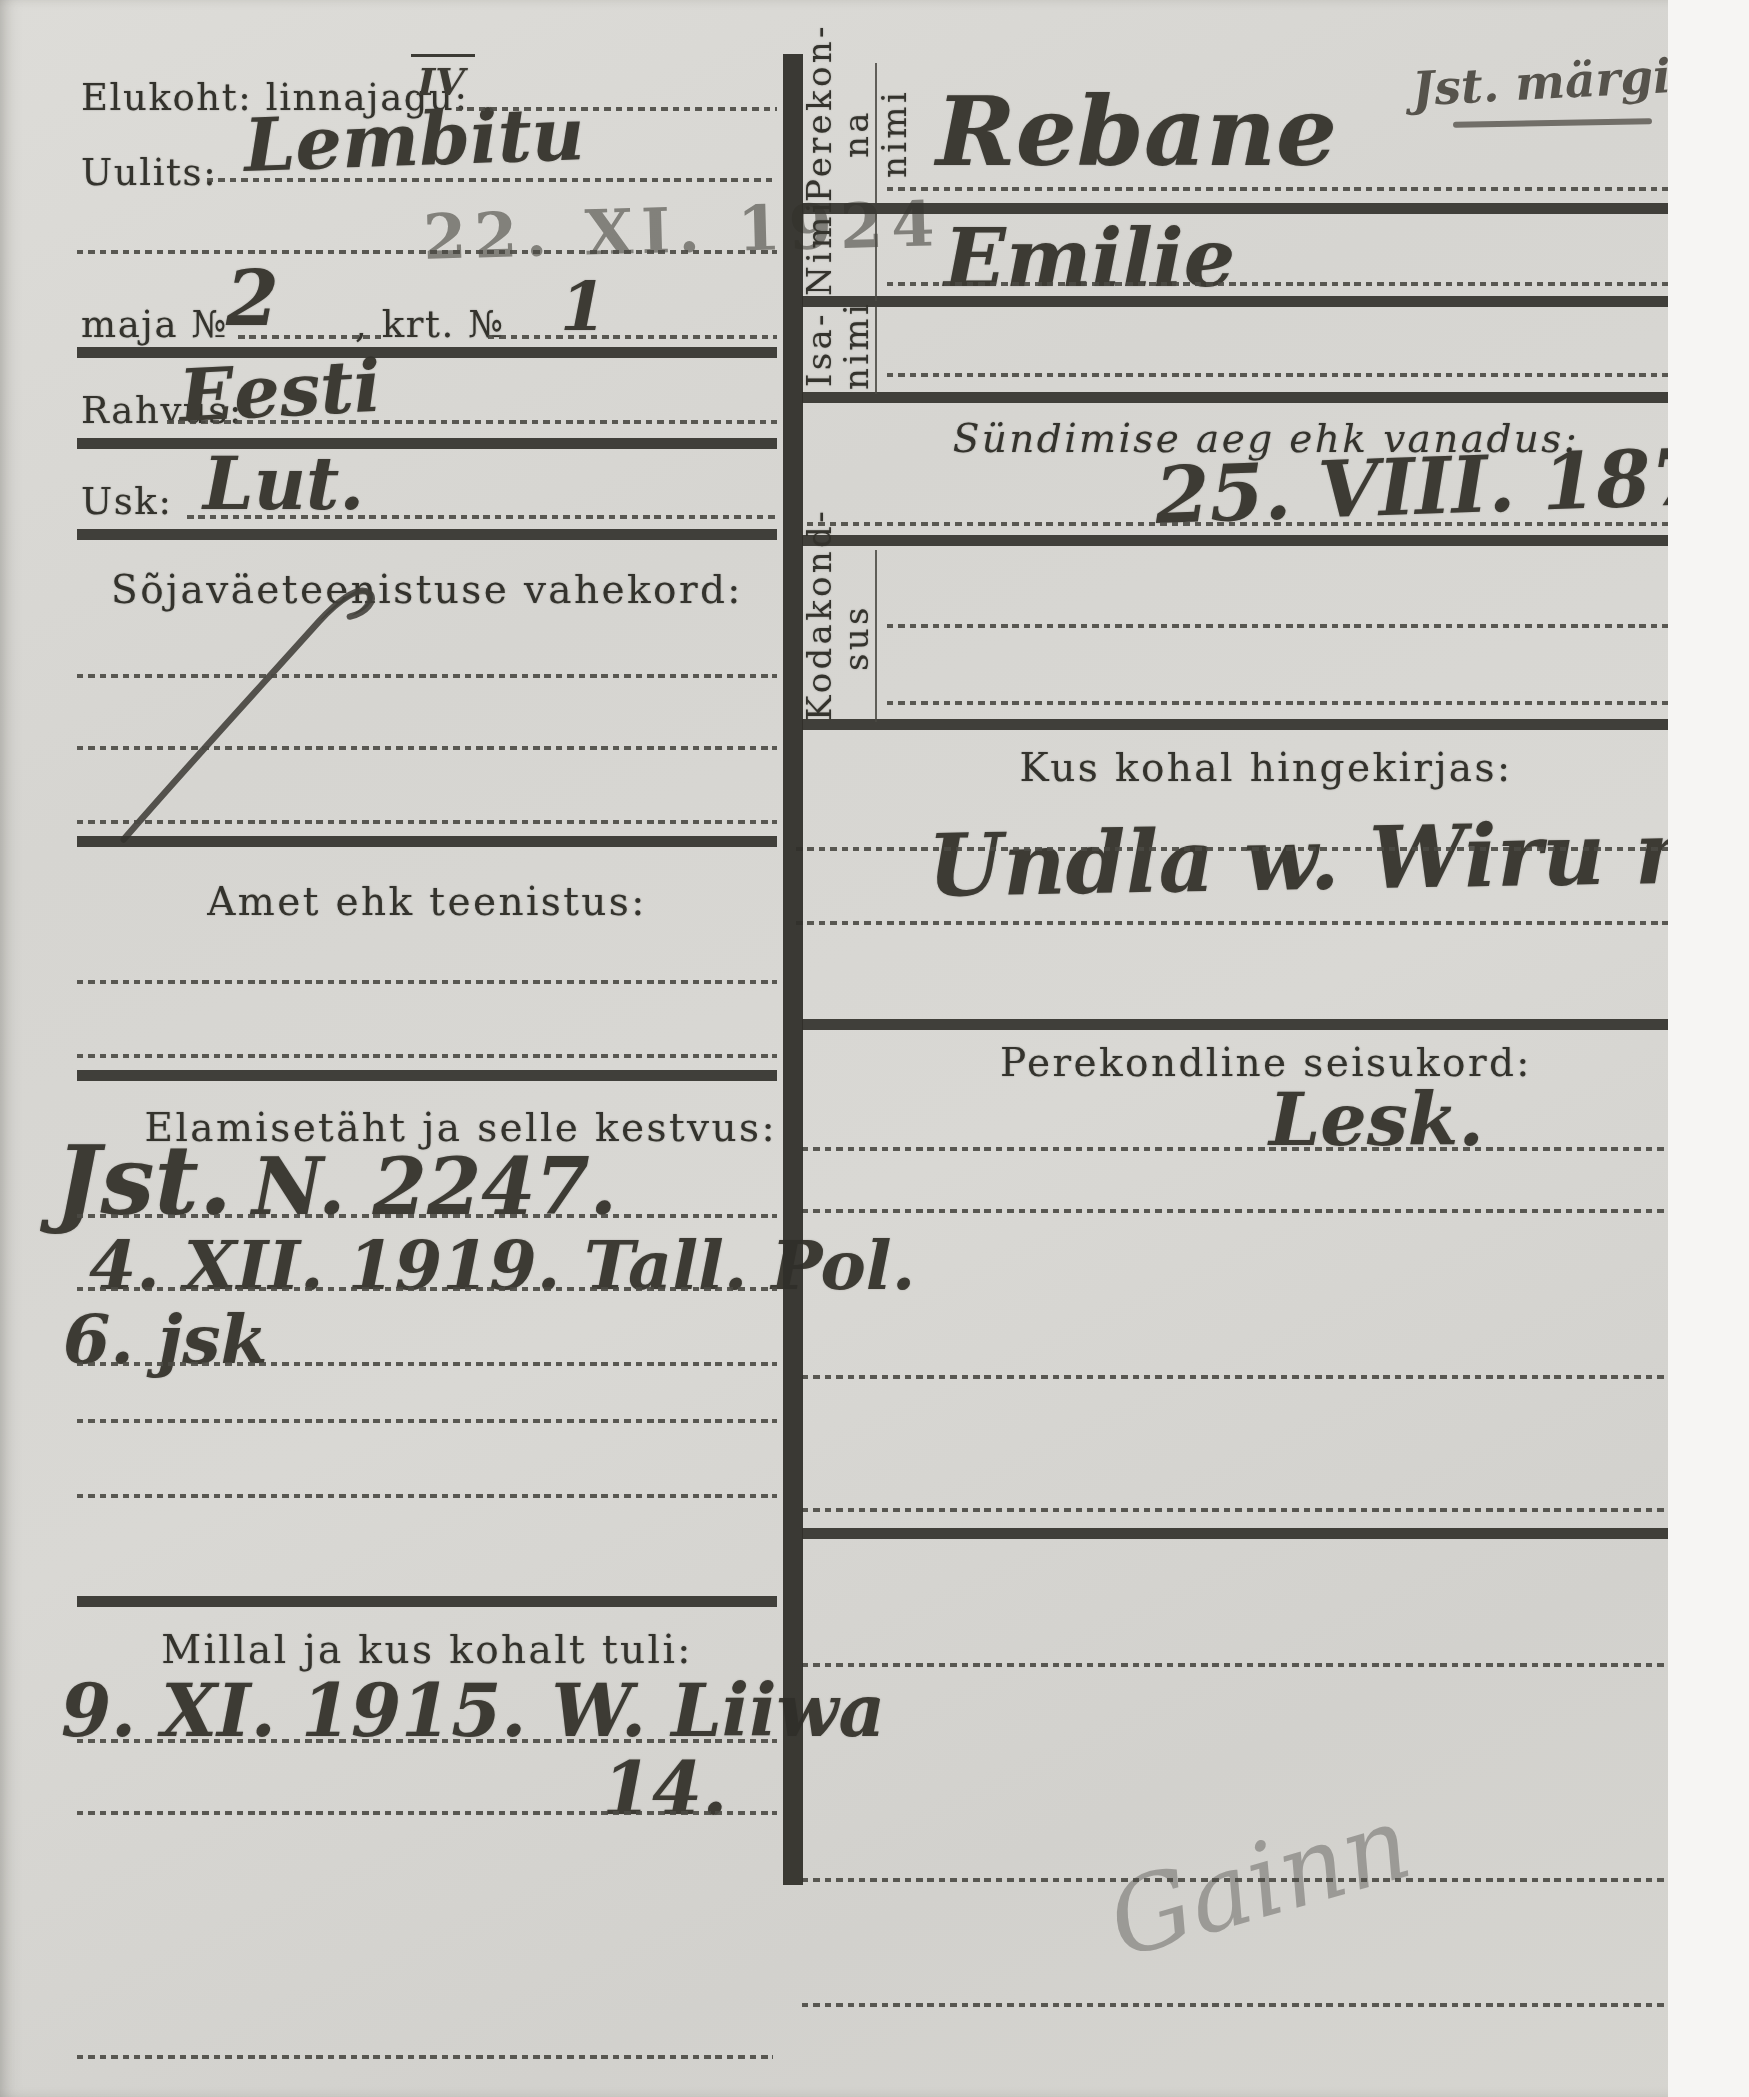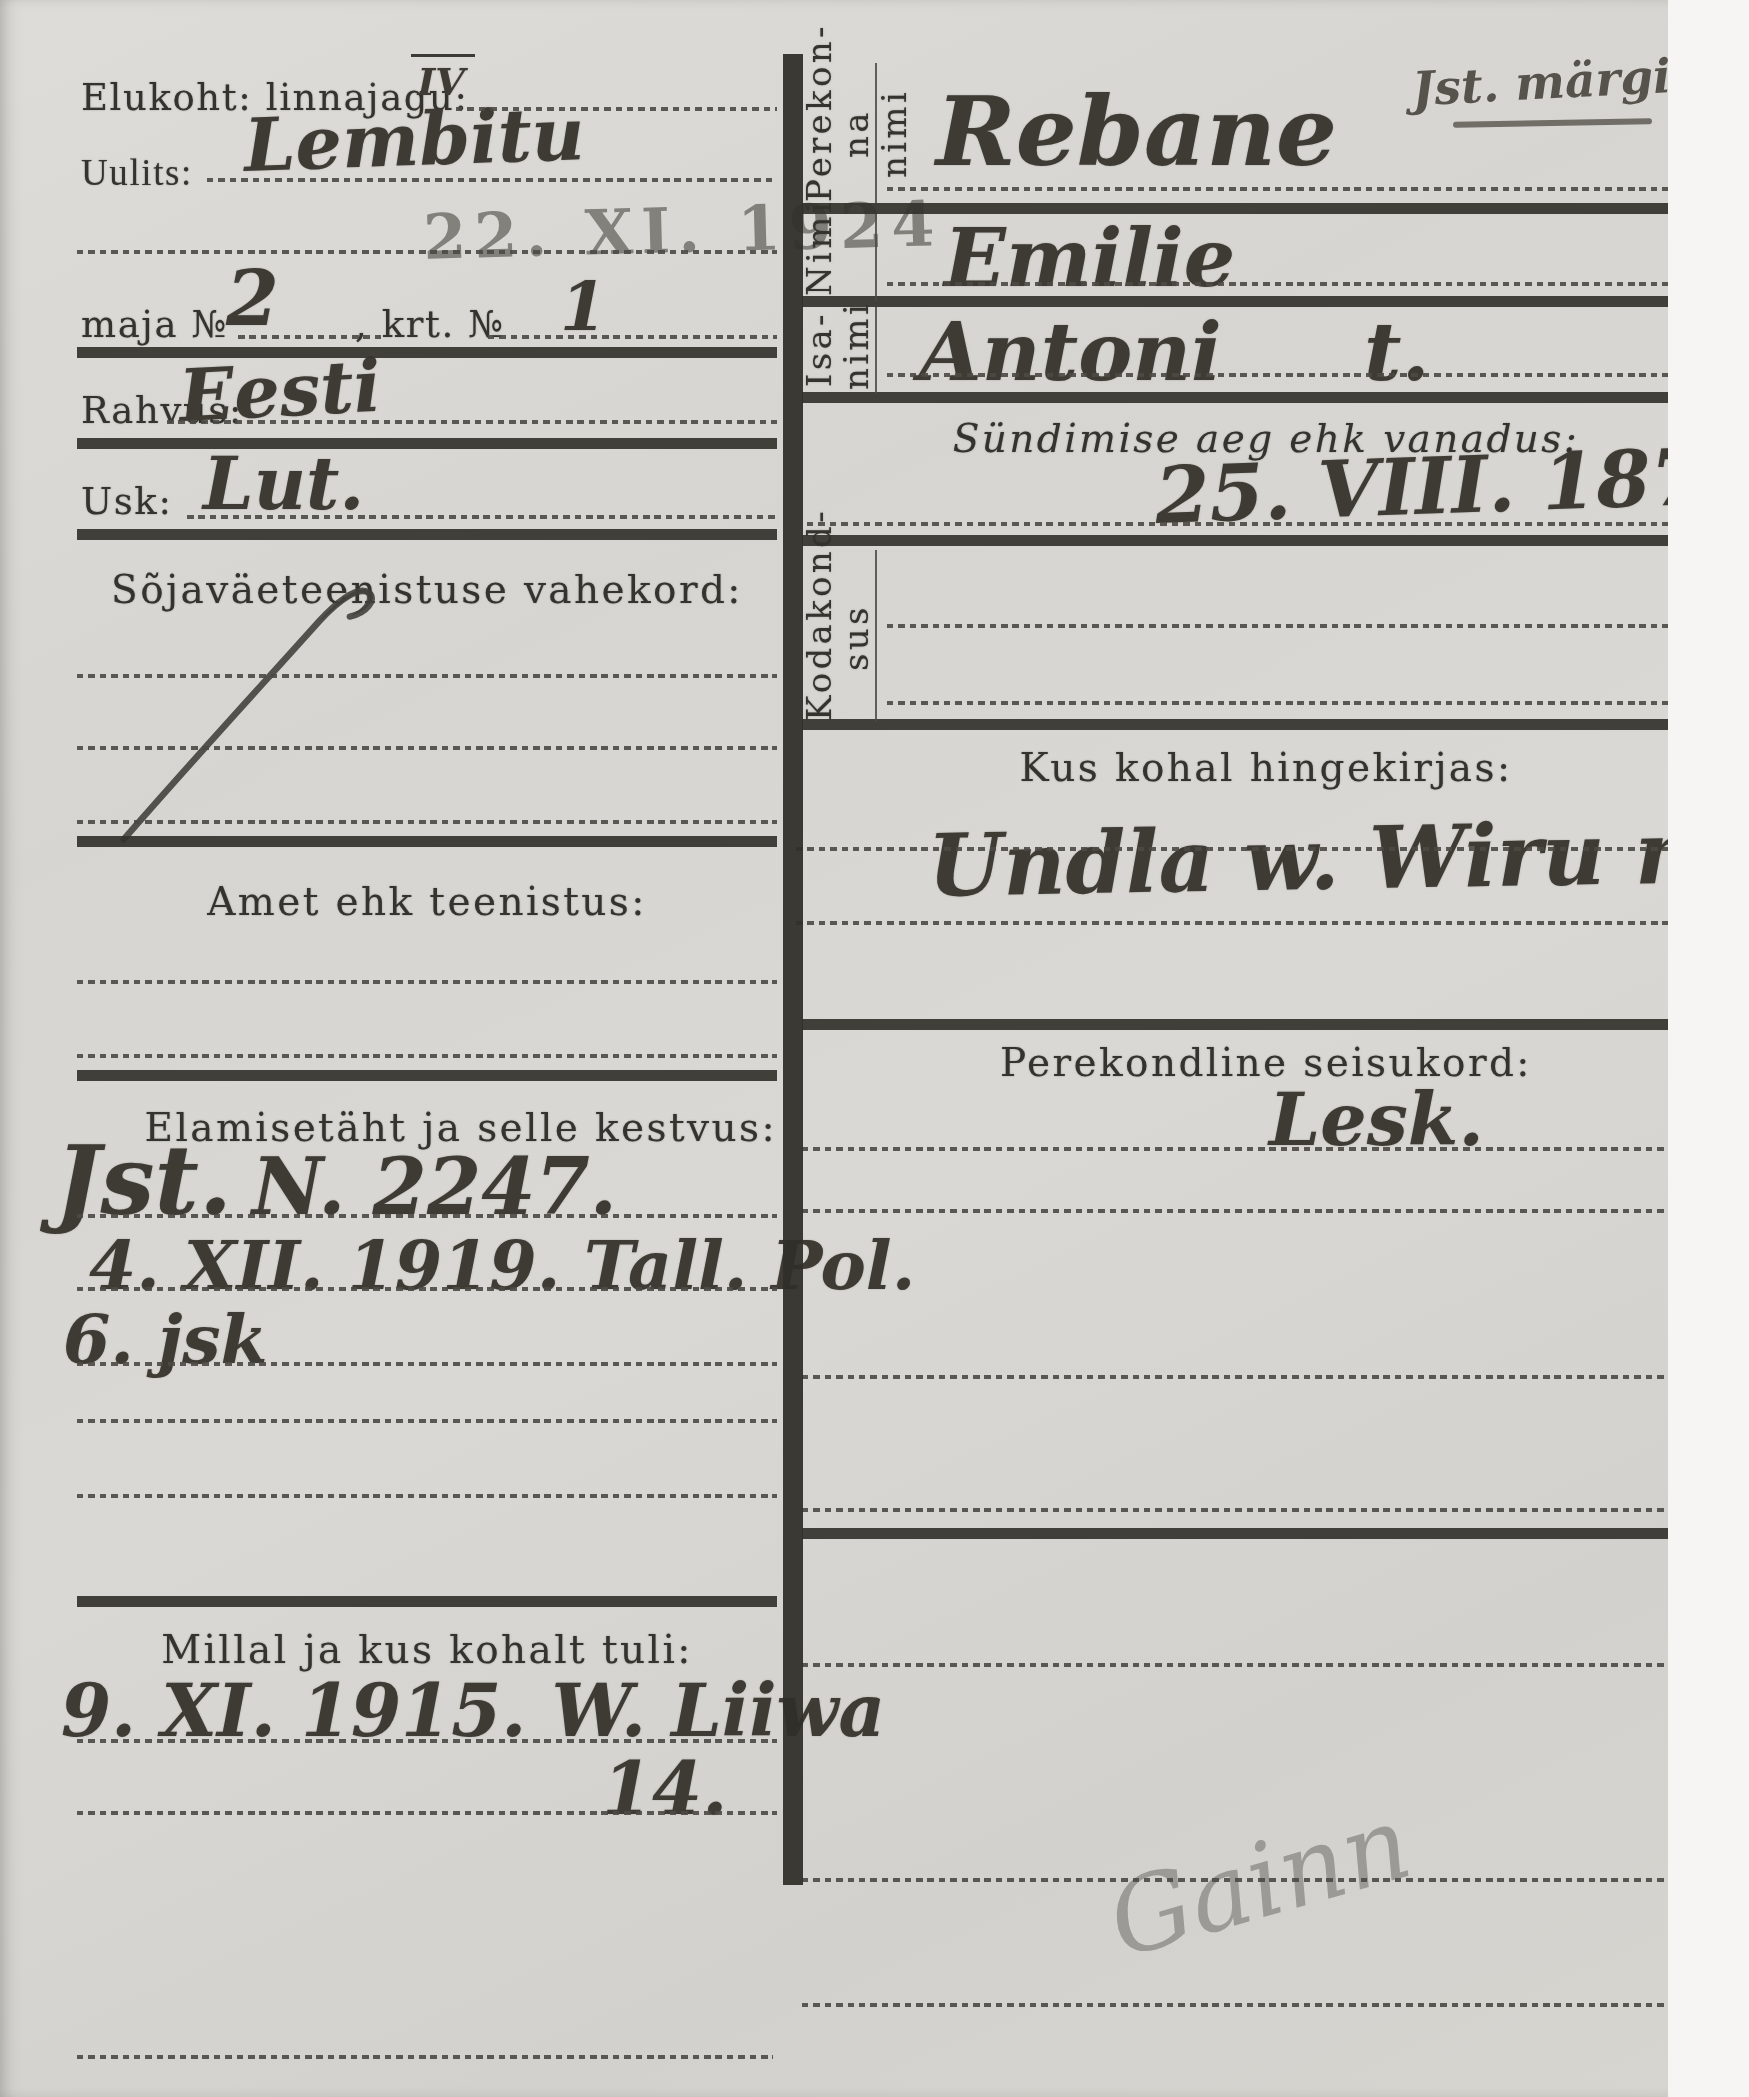--- a/index.html
+++ b/index.html
@@ -36,21 +36,21 @@
 </style>
 </head>
 <body>
 
 <div id="stage">
   <div id="paper">
 
     <div class="lbl" style="left:81px;top:76px;">Elukoht: linnajagu:</div>
     <div class="hand overline" style="left:411px;top:54px;font-size:38px;">IV</div>
 
-    <div class="lbl" style="left:81px;top:151px;font-family:Liberation Serif, serif;">Uulits:</div>
+    <div class="lbl" style="left:81px;top:151px;">Uulits:</div>
     <div class="hand" style="left:244px;top:96px;font-size:73px;transform:rotate(-2deg);">Lembitu</div>
 
     <div class="stamp" style="left:423px;top:194px;">22. XI. 1924</div>
 
     <div class="lbl" style="left:81px;top:303px;">maja №</div>
     <div class="hand" style="left:226px;top:254px;font-size:76px;">2</div>
     <div class="lbl" style="left:355px;top:303px;">, krt. №</div>
     <div class="hand" style="left:560px;top:267px;font-size:67px;">1</div>
 
     <div class="lbl" style="left:81px;top:389px;">Rahvus:</div>
@@ -81,21 +81,20 @@
 
     <div class="vlabel" style="left:801px;top:218px;height:78px;width:75px;">
       <span>Nimi</span>
     </div>
     <div class="hand" style="left:944px;top:210px;font-size:81px;">Emilie</div>
 
     <div class="vlabel" style="left:801px;top:309px;height:81px;width:75px;">
       <span>Isa-</span>
       <span>nimi</span>
     </div>
-    <div class="hand" style="left:919px;top:304px;font-size:81px;word-spacing:114px;">Antoni t.</div>
 
     <div class="hdr" style="left:802px;top:416px;width:928px;font-style:italic;">Sündimise aeg ehk vanadus:</div>
     <div class="hand" style="left:1155px;top:439px;font-size:78px;transform:rotate(-2deg);">25. VIII. 1879.</div>
 
     <div class="vlabel" style="left:801px;top:555px;height:166px;width:75px;">
       <span>Kodakond-</span>
       <span>sus</span>
     </div>
 
     <div class="hdr" style="left:802px;top:745px;width:928px;">Kus kohal hingekirjas:</div>

